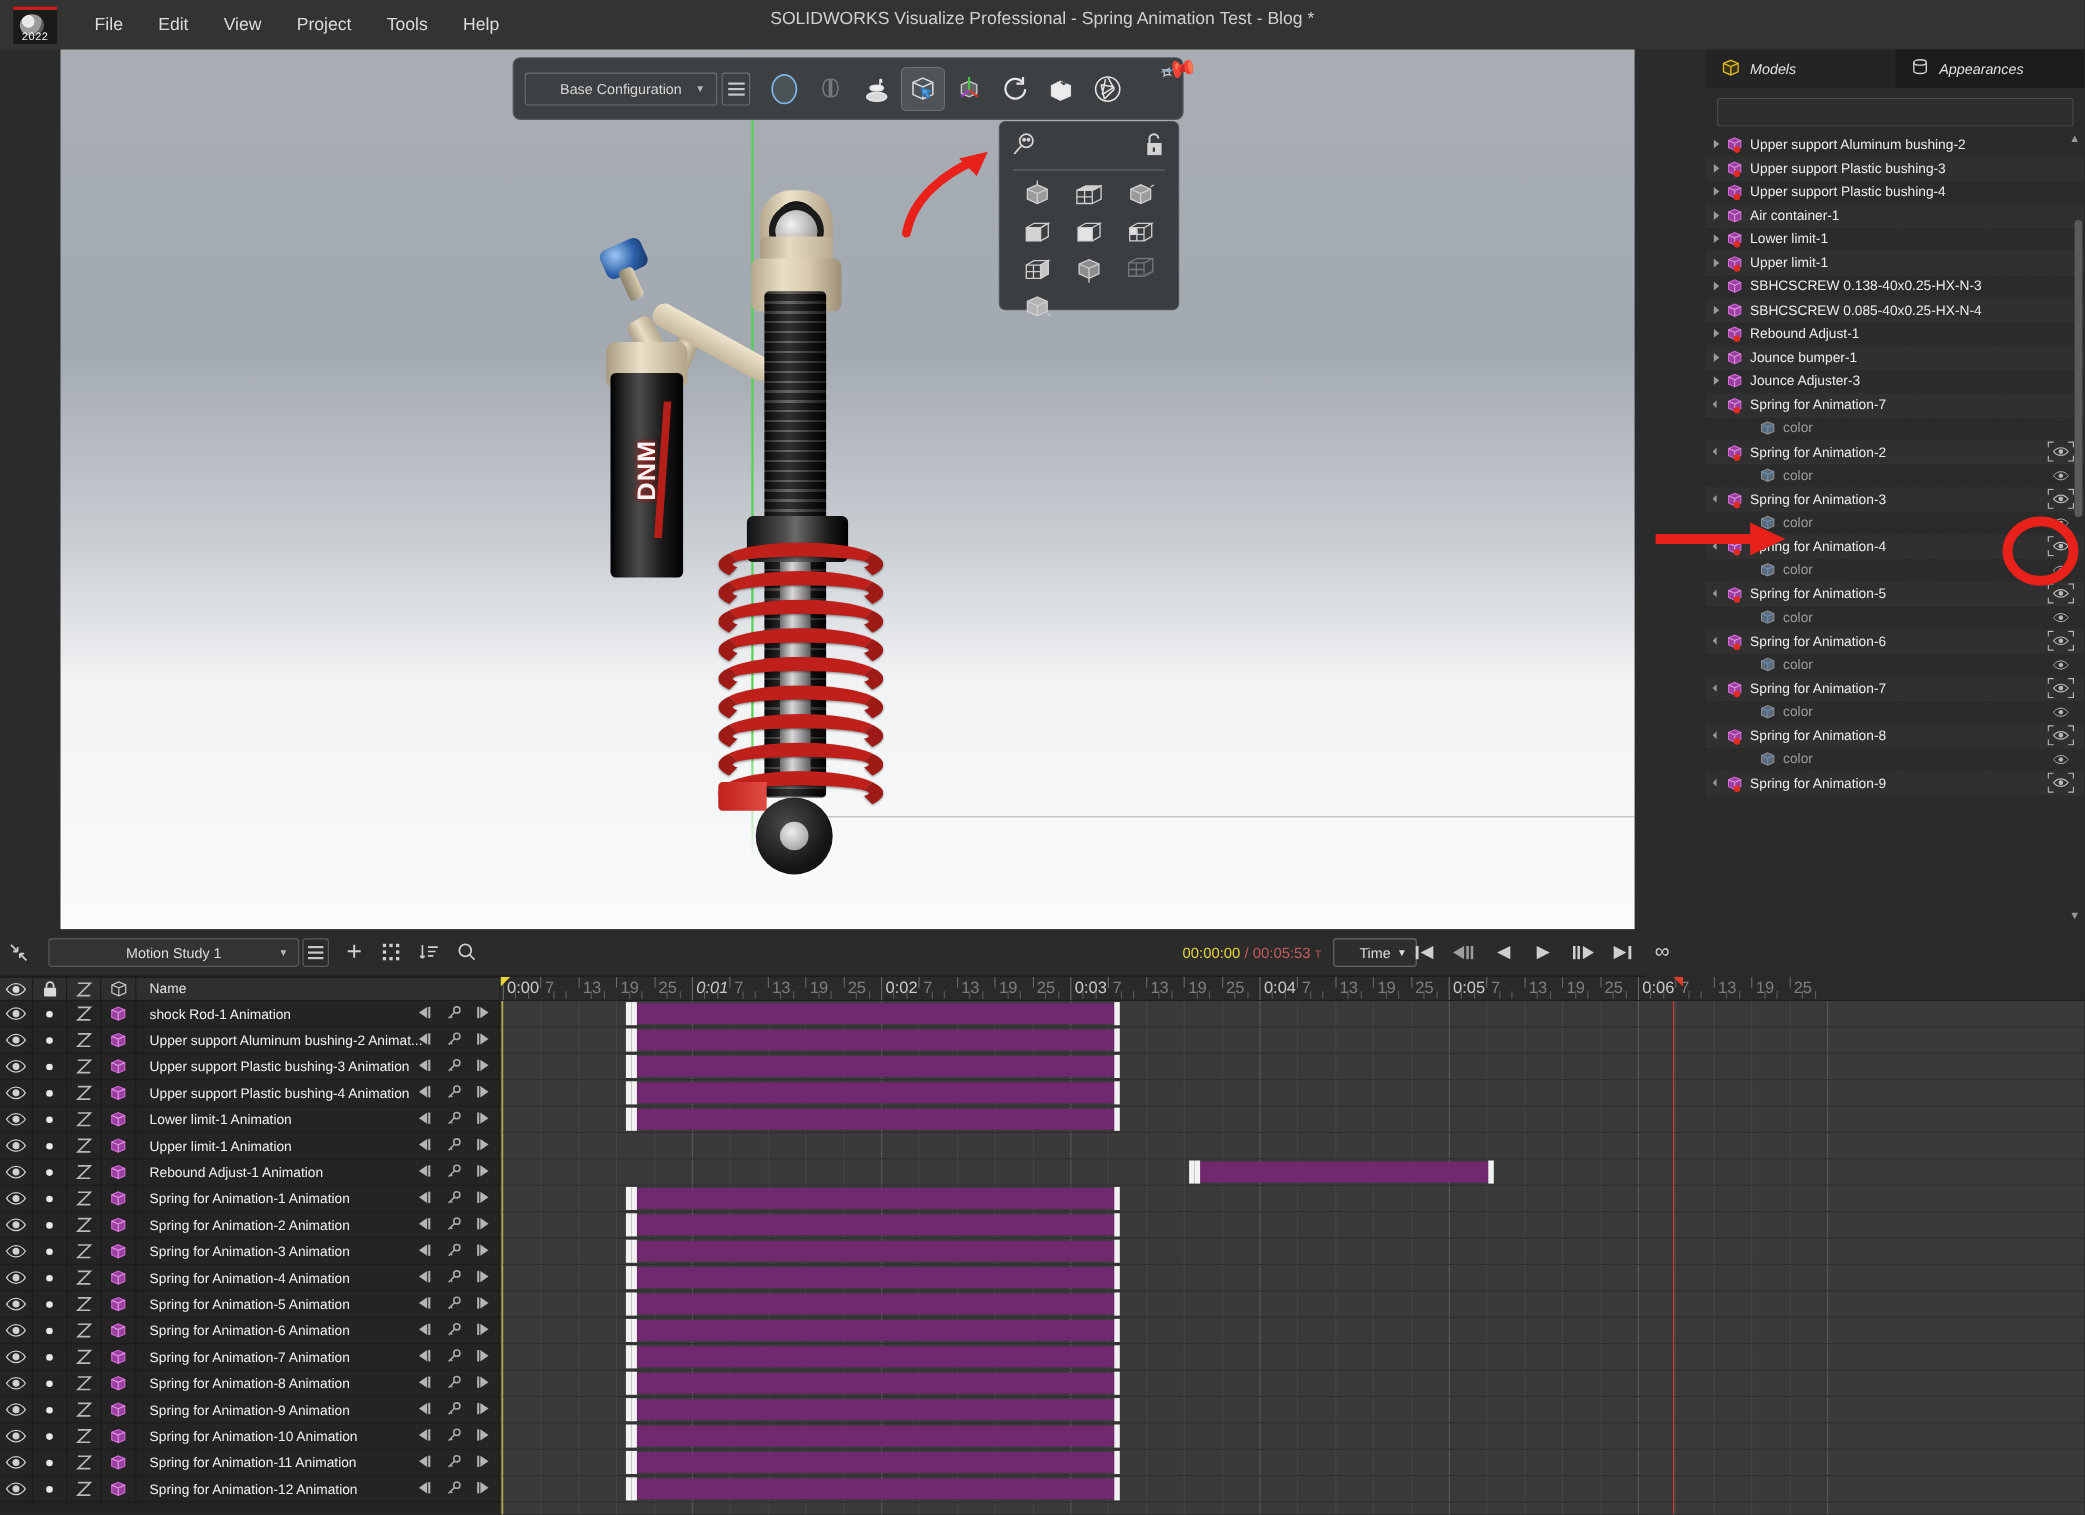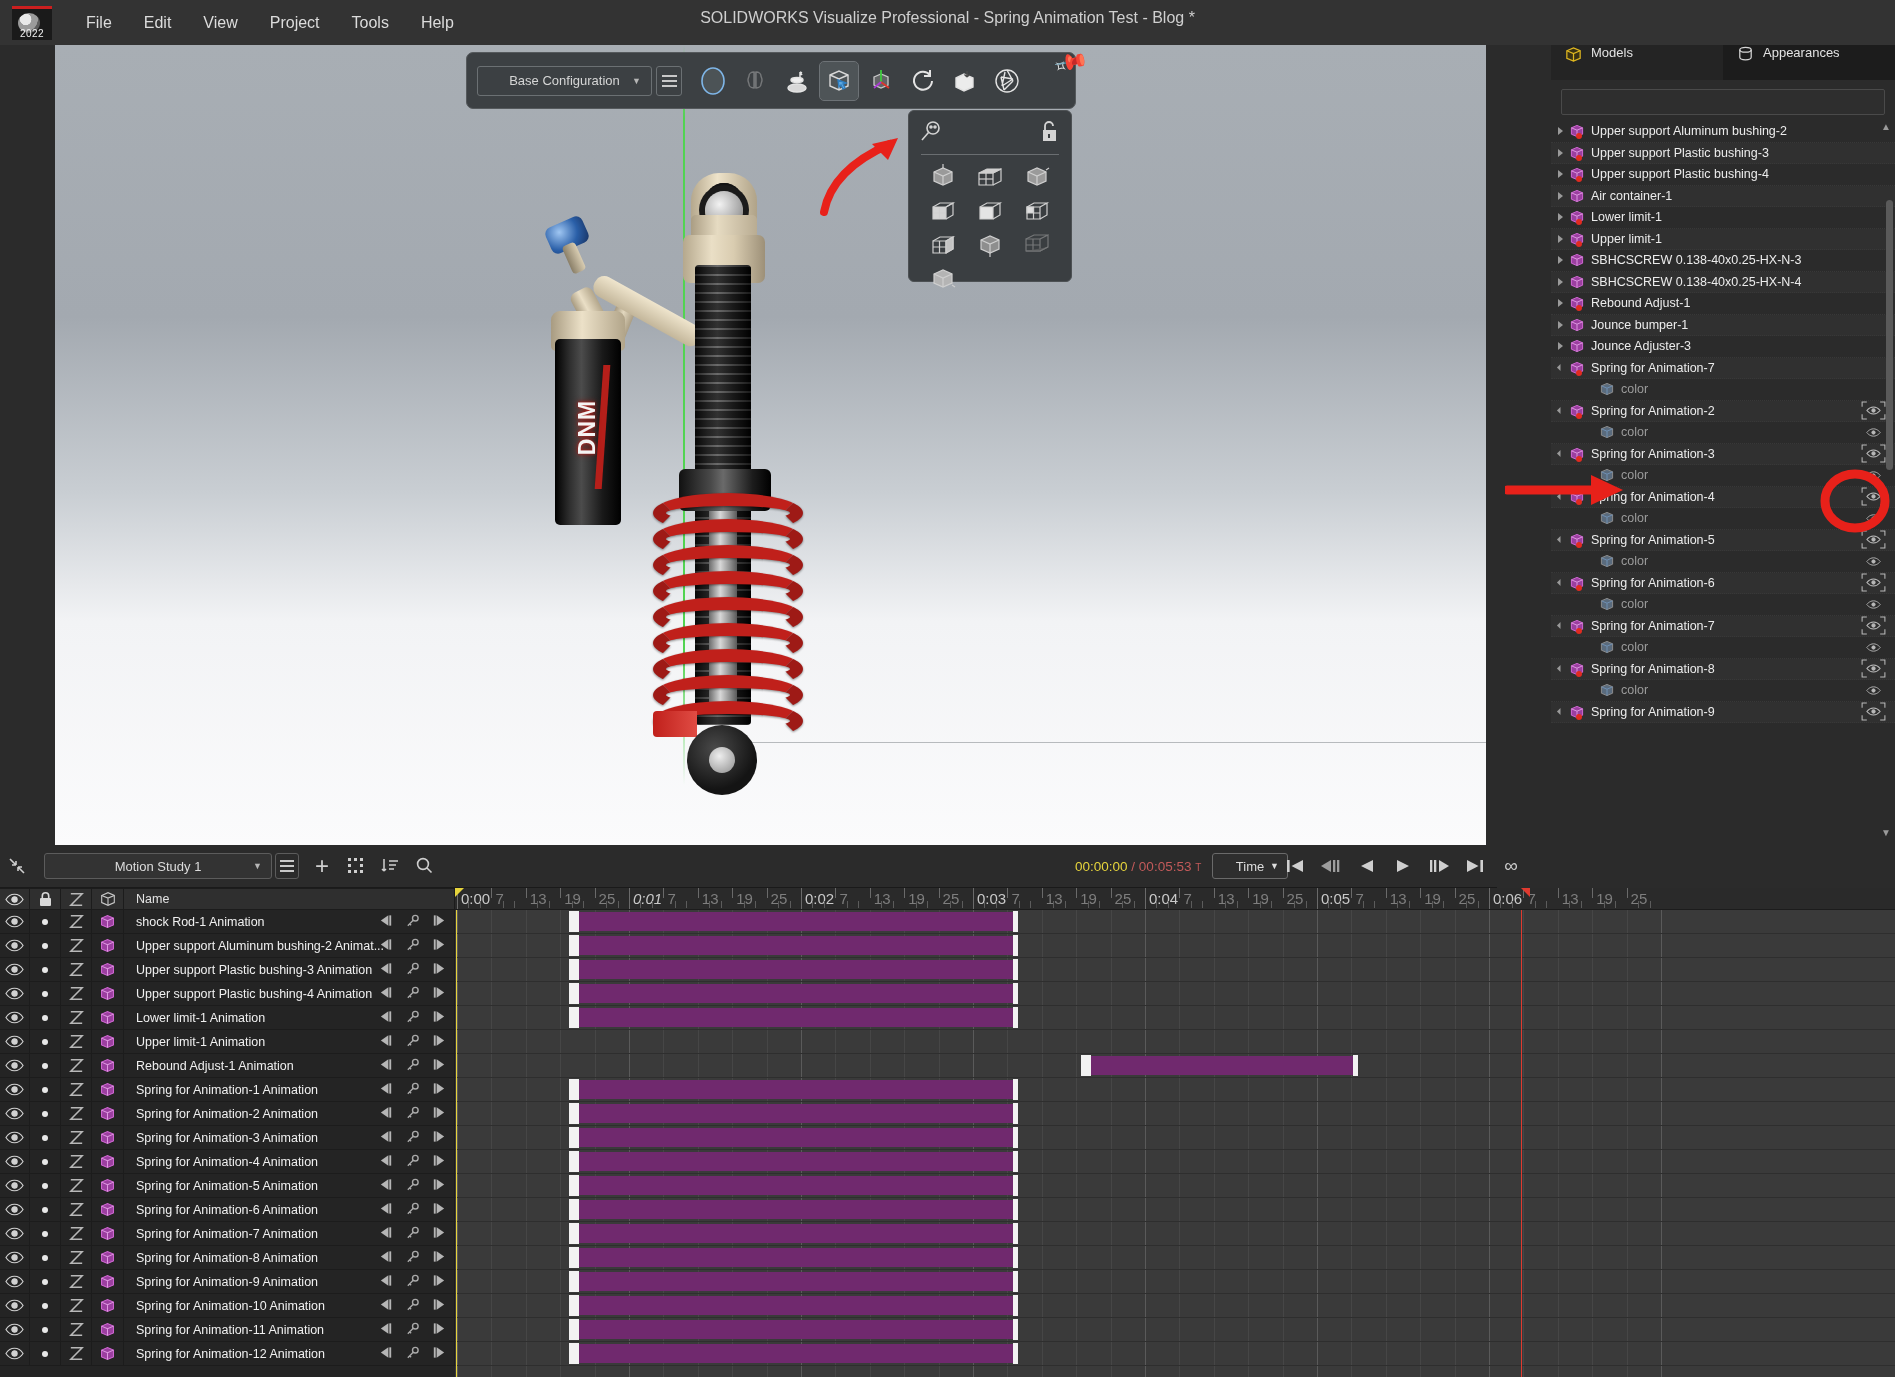--- a/index.html
+++ b/index.html
@@ -225,22 +225,22 @@
   .fly-grid { display:grid; grid-template-columns:repeat(3,1fr); row-gap:6px; justify-items:center; }
   .cube { width:30px; height:28px; }
 
   
   .rpanel {
     position:absolute; left:1551px; top:45px; width:344px; height:800px;
     background:#2b2b2b;
   }
   .rtabs { display:flex; height:35px; }
   .rtab {
-    flex:1; display:flex; align-items:flex-start; gap:8px; padding-left:13px;
-    font-size:13px; color:#e2e2e2; background:#3a3a3a;
+    flex:1; display:flex; align-items:center; gap:8px; padding-left:13px;
+    font-size:13px; color:#e2e2e2; background:#3a3a3a;font-style:italic;
   }
   .rtab.active { background:#242424; }
   .rtab.inactive { background:#1c1c1c; }
   .searchbox {
     margin:9px 10px 6px; height:26px; background:#2e2e2e;
     border:1px solid #4a4a4a; border-radius:2px;
   }
   .tree { position:relative; height:712px; overflow:hidden; }
   .trow {
     display:flex; align-items:center; height:21.5px;
@@ -648,21 +648,21 @@
           <span class="tlabel">SBHCSCREW 0.138-40x0.25-HX-N-3</span>
         </div>
         <div class="trow alt" style="position: relative;">
           <span class="tw">
             <i class="tri"></i>
           </span>
           <span class="mcube"><svg width="16" height="16" viewBox="0 0 20 20" fill="none" stroke="#d36ad6" stroke-width="1.2">
               <path d="M3 6l7-3 7 3v8l-7 3-7-3z" fill="#9b3fa0"></path>
               <path d="M3 6l7 3 7-3M10 9v8" stroke="#e09ae3"></path>
             </svg></span>
-          <span class="tlabel">SBHCSCREW 0.138-40x0.25-HX-N-4</span>
+          <span class="tlabel">SBHCSCREW 0.085-40x0.25-HX-N-4</span>
         </div>
         <div class="trow" style="position: relative;">
           <span class="tw">
             <i class="tri"></i>
           </span>
           <span class="mcube"><svg width="16" height="16" viewBox="0 0 20 20" fill="none" stroke="#d36ad6" stroke-width="1.2">
               <path d="M3 6l7-3 7 3v8l-7 3-7-3z" fill="#9b3fa0"></path>
               <path d="M3 6l7 3 7-3M10 9v8" stroke="#e09ae3"></path>
             </svg></span>
           <span class="tlabel">Rebound Adjust-1</span>

